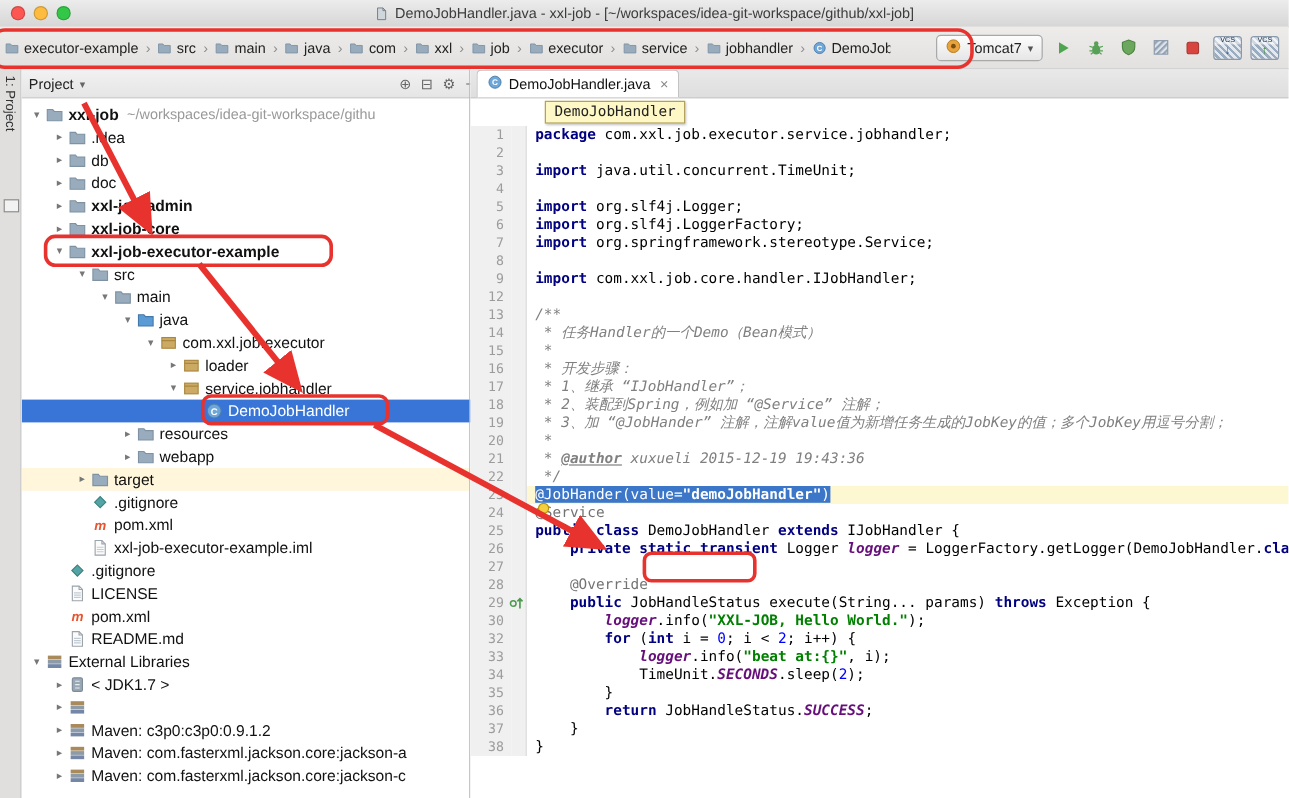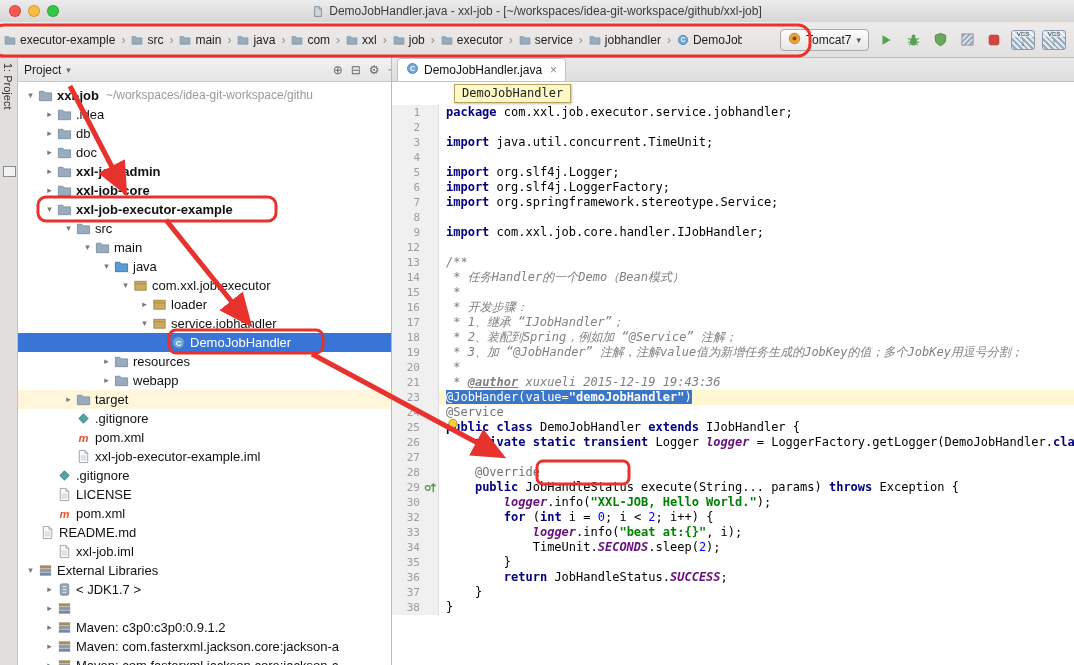--- a/index.html
+++ b/index.html
@@ -490,41 +490,30 @@
       </div>
       <div class="tree-row" style="padding-left: 25px;">
         <span class="chev"></span>
         <span class="t-icon" style="display: inline-flex;">
           <svg width="15" height="15" viewBox="0 0 16 16">
             <text x="8" y="12.5" text-anchor="middle" font-size="12" font-weight="bold" font-style="italic" fill="#E8542E">m</text>
           </svg>
         </span>
         <span class="t-label">pom.xml</span>
       </div>
-      <div class="tree-row" style="padding-left: 8px;">
+      <div class="tree-row" style="padding-left: 25px;">
         <span class="chev"></span>
         <span class="t-icon" style="display: inline-flex;">
           <svg width="15" height="15" viewBox="0 0 16 16">
             <path d="M3.5 1.5h6l3 3v10h-9z" fill="#FBFBFB" stroke="#9BA3AB"></path>
             <path d="M9.5 1.5v3h3" fill="none" stroke="#9BA3AB"></path>
             <path d="M5 7.5h6M5 9.5h6M5 11.5h6" stroke="#C3CBD2"></path>
           </svg>
         </span>
         <span class="t-label">README.md</span>
-      </div>
-      <div class="tree-row" style="padding-left: 25px;">
-        <span class="chev"></span>
-        <span class="t-icon" style="display: inline-flex;">
-          <svg width="15" height="15" viewBox="0 0 16 16">
-            <path d="M3.5 1.5h6l3 3v10h-9z" fill="#FBFBFB" stroke="#9BA3AB"></path>
-            <path d="M9.5 1.5v3h3" fill="none" stroke="#9BA3AB"></path>
-            <path d="M5 7.5h6M5 9.5h6M5 11.5h6" stroke="#C3CBD2"></path>
-          </svg>
-        </span>
-        <span class="t-label">xxl-job.iml</span>
       </div>
       <div class="tree-row" style="padding-left: 6px;">
         <span class="chev">▾</span>
         <span class="t-icon" style="display: inline-flex;">
           <svg width="15" height="15" viewBox="0 0 16 16">
             <rect x="2" y="2.5" width="12" height="3.4" fill="#A98A5B"></rect>
             <rect x="2" y="6.3" width="12" height="3.4" fill="#8E9BA6"></rect>
             <rect x="2" y="10.1" width="12" height="3.4" fill="#7487A6"></rect>
           </svg>
         </span>
@@ -697,20 +686,25 @@
         </div>
         <div class="code-line">
           <span class="ln">20</span>
           <span class="gmark"></span>
           <span class="lt"><span class="tk-c"> *</span></span>
         </div>
         <div class="code-line">
           <span class="ln">21</span>
           <span class="gmark"></span>
           <span class="lt"><span class="tk-c"> * </span><span class="tk-dt">@author</span><span class="tk-c"> xuxueli 2015-12-19 19:43:36</span></span>
+        </div>
+        <div class="code-line">
+          <span class="ln">22</span>
+          <span class="gmark"></span>
+          <span class="lt"><span class="tk-c"> */</span></span>
         </div>
         <div class="code-line cur">
           <span class="ln">23</span>
           <span class="gmark"></span>
           <span class="lt"><span class="selection"><span class="tk-a">@JobHander</span><span class="tk-p">(value=</span><span class="tk-s">"demoJobHandler"</span><span class="tk-p">)</span></span></span>
         </div>
         <div class="code-line">
           <span class="ln">24</span>
           <span class="gmark"></span>
           <span class="lt"><span class="tk-a">@Service</span></span>

